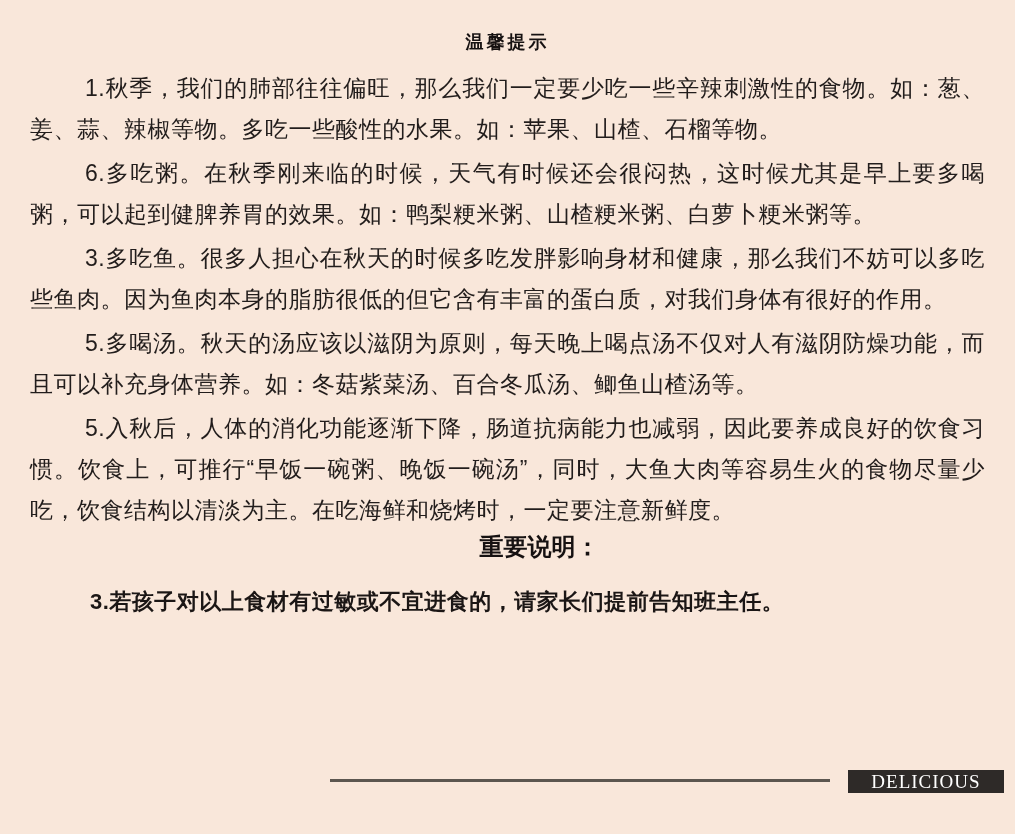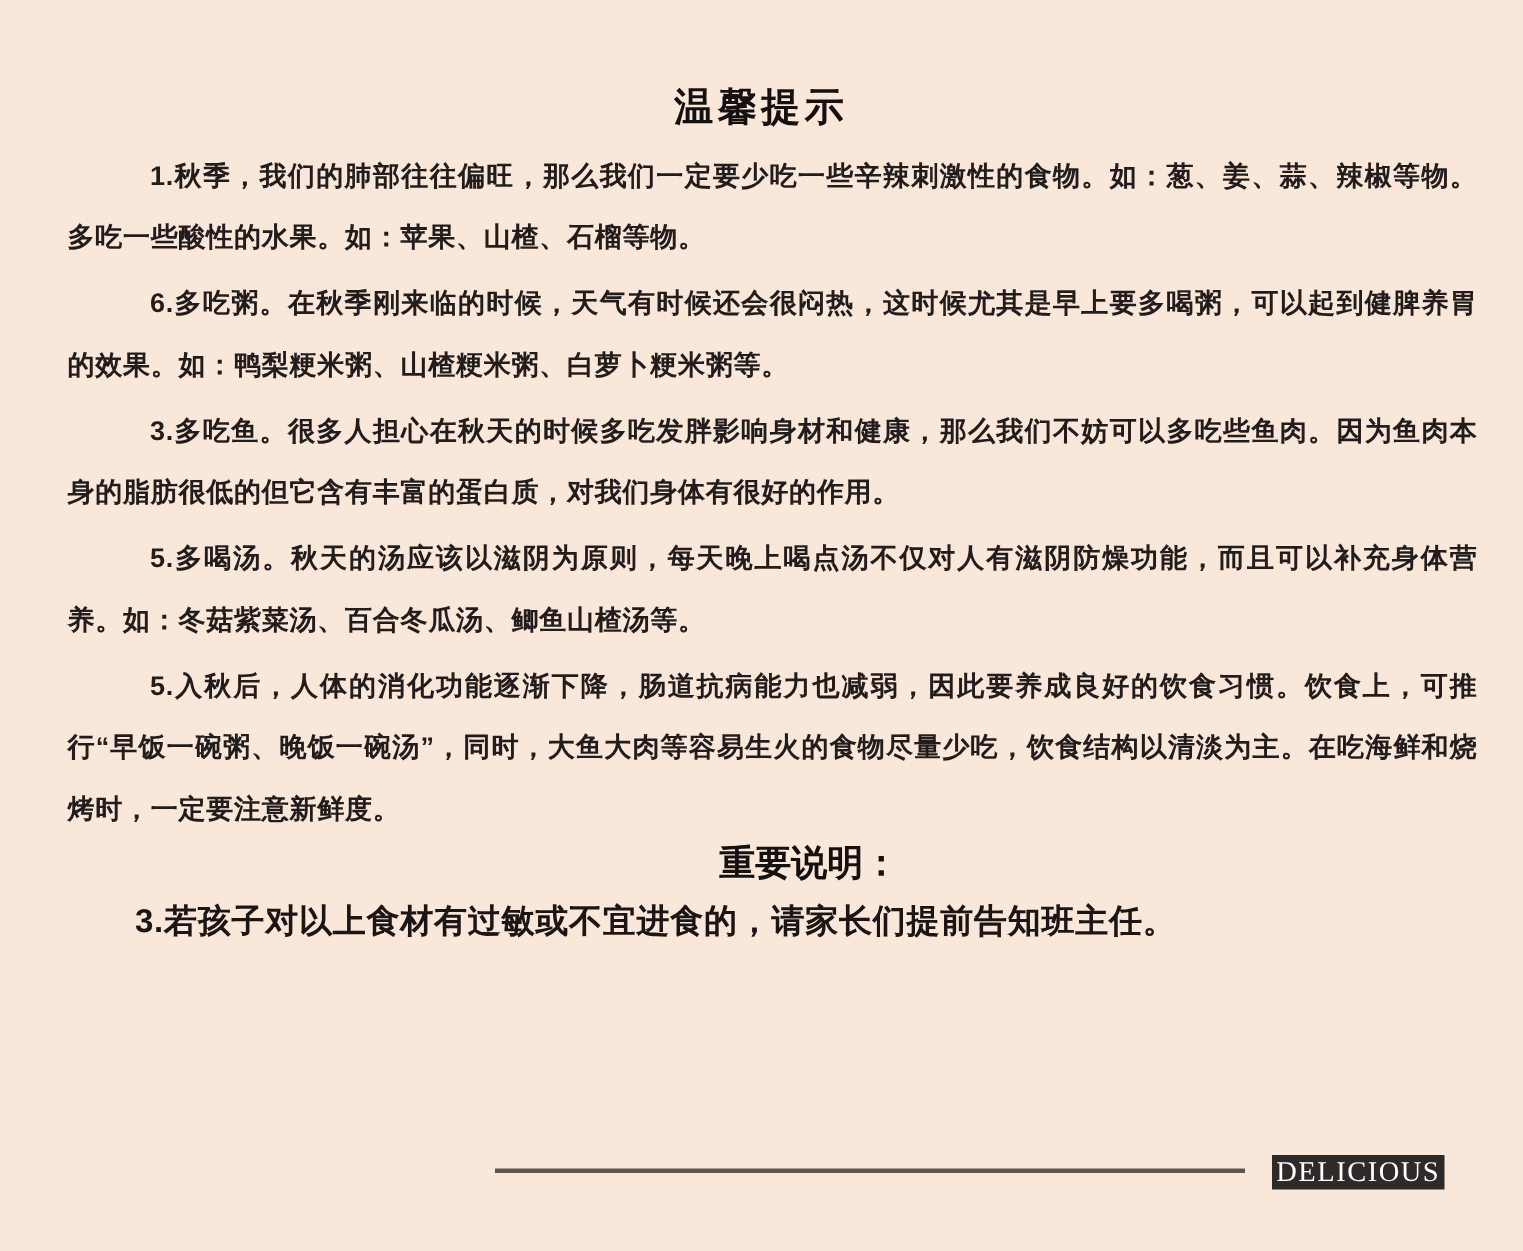--- a/index.html
+++ b/index.html
@@ -14,42 +14,41 @@
     height: 834px;
     background: #f9e7da;
     color: #221d1c;
     overflow: hidden;
   }
   .doc {
     padding: 0 30px;
   }
   .title {
     margin: 0;
-    padding-top: 56px;
+    padding-top: 27px;
     line-height: 30px;
     text-align: center;
-    font-size: 26px;
+    font-size: 18px;
     font-weight: bold;
     letter-spacing: 3px;
     color: #161111;
   }
   .tips {
     margin-top: 11px;
   }
   .tips p {
-    margin: 0 0 3px 15px;
-    font-size: 18px;
+    margin: 0 0 3px 0;
+    font-size: 23px;
     line-height: 41px;
     text-align: justify;
     text-indent: 55px;
     letter-spacing: 0.5px;
-    font-weight: bold;
   }
   .notes-heading {
-    margin: -4px 0 0 0;
+    margin: -4px 0 17px 0;
     text-align: center;
     font-size: 24px;
     font-weight: bold;
     line-height: 34px;
     color: #161111;
   }
   .notes-heading .shifted {
     position: relative;
     left: 32px;
   }
@@ -68,21 +67,21 @@
     left: 330px;
     top: 779px;
     width: 500px;
     height: 3px;
     background: #5c564f;
   }
   .footer-badge {
     position: absolute;
     left: 848px;
     top: 770px;
-    width: 115px;
+    width: 156px;
     height: 23px;
     background: #2e2a28;
     color: #ffffff;
     font-family: "Liberation Serif", serif;
     font-size: 19px;
     letter-spacing: 1px;
     display: flex;
     align-items: center;
     justify-content: center;
   }

